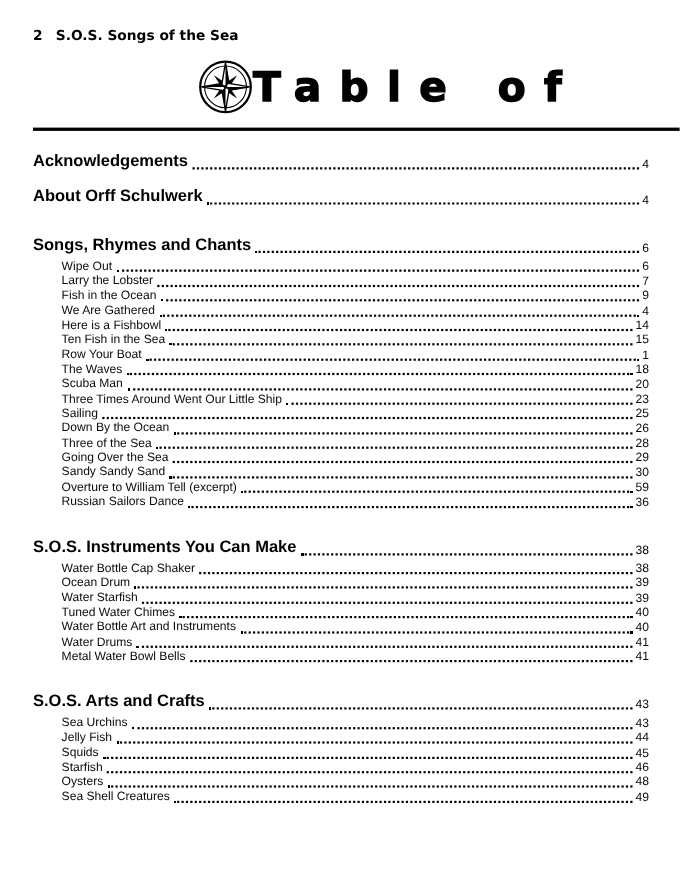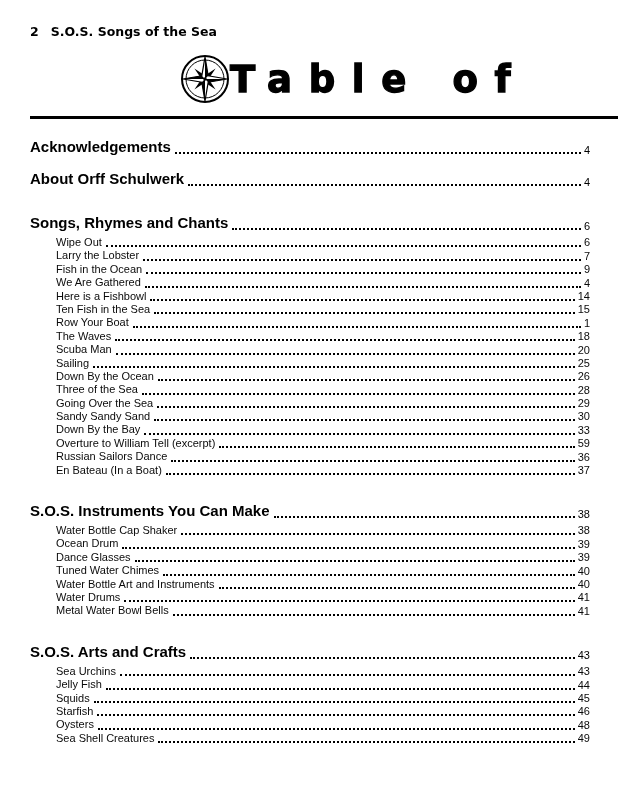--- a/index.html
+++ b/index.html
@@ -162,20 +162,25 @@
       <span class="p">18</span>
     </div>
 
     <div class="row sub">
       <span class="t">Scuba Man</span>
       <span class="leader"></span>
       <span class="p">20</span>
     </div>
 
 
+    <div class="row sub">
+      <span class="t">Three Times Around Went Our Little Ship</span>
+      <span class="leader"></span>
+      <span class="p">23</span>
+    </div>
 
     <div class="row sub">
       <span class="t">Sailing</span>
       <span class="leader"></span>
       <span class="p">25</span>
     </div>
 
     <div class="row sub">
       <span class="t">Down By the Ocean</span>
       <span class="leader"></span>
@@ -193,43 +198,33 @@
       <span class="leader"></span>
       <span class="p">29</span>
     </div>
 
     <div class="row sub">
       <span class="t">Sandy Sandy Sand</span>
       <span class="leader"></span>
       <span class="p">30</span>
     </div>
 
-    <div class="row sub">
-      <span class="t">Down By the Bay</span>
-      <span class="leader"></span>
-      <span class="p">33</span>
-    </div>
 
     <div class="row sub">
       <span class="t">Overture to William Tell (excerpt)</span>
       <span class="leader"></span>
       <span class="p">59</span>
     </div>
 
     <div class="row sub">
       <span class="t">Russian Sailors Dance</span>
       <span class="leader"></span>
       <span class="p">36</span>
     </div>
 
-    <div class="row sub">
-      <span class="t">En Bateau (In a Boat)</span>
-      <span class="leader"></span>
-      <span class="p">37</span>
-    </div>
   </div>
 
   <div class="row head">
     <span class="t hand">S.O.S. Instruments You Can Make</span>
     <span class="leader"></span>
     <span class="p">38</span>
   </div>
 
   <div>
     <div class="row sub">
@@ -238,21 +233,21 @@
       <span class="p">38</span>
     </div>
 
     <div class="row sub">
       <span class="t">Ocean Drum</span>
       <span class="leader"></span>
       <span class="p">39</span>
     </div>
 
     <div class="row sub">
-      <span class="t">Dance Glasses</span>
+      <span class="t">Water Starfish</span>
       <span class="leader"></span>
       <span class="p">39</span>
     </div>
 
     <div class="row sub">
       <span class="t">Tuned Water Chimes</span>
       <span class="leader"></span>
       <span class="p">40</span>
     </div>
 

